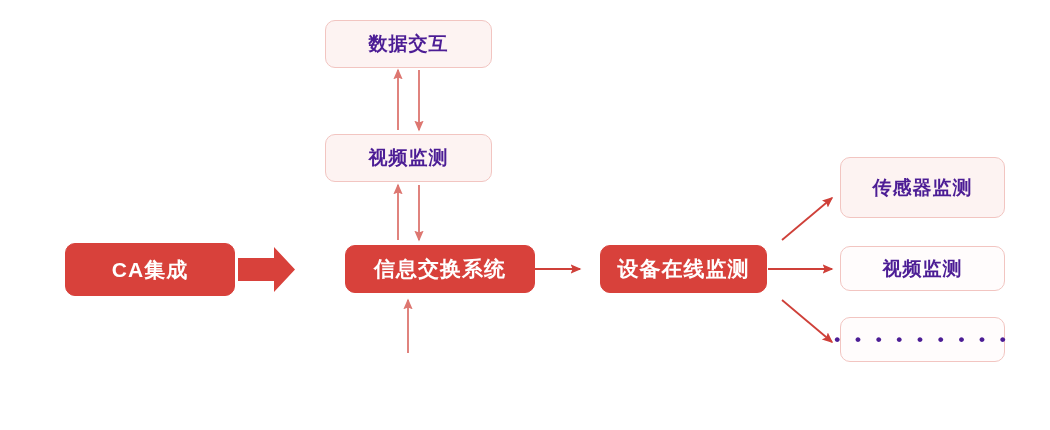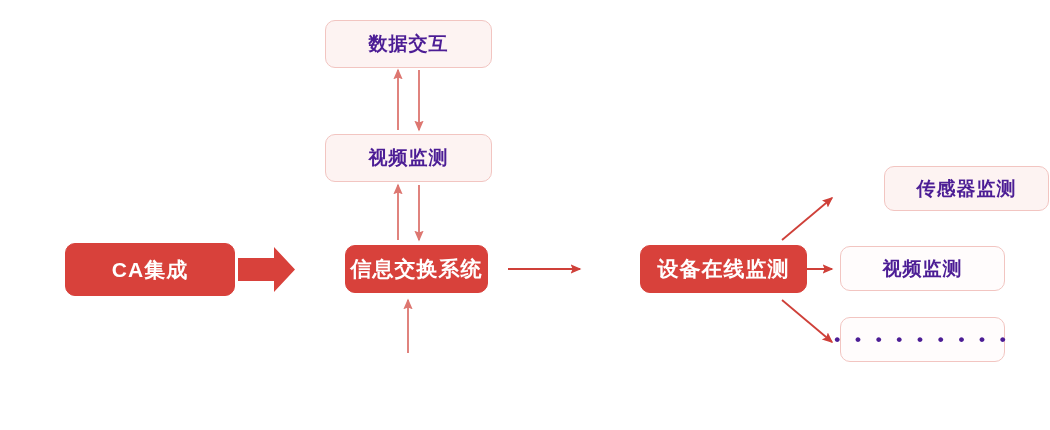--- a/index.html
+++ b/index.html
@@ -106,38 +106,38 @@
 
     <g>
       <line x1="782" y1="300" x2="832" y2="342" stroke="#cf4039" stroke-width="1.8" marker-end="url(#arrowhead)"></line>
     </g>
   </svg>
 
   <div class="node primary" style="left:45px; top:243px; width:170px; height:53px;">
     <span>CA集成</span>
   </div>
 
-  <div class="node primary" style="left:325px; top:245px; width:143px; height:48px;">
+  <div class="node primary" style="left:325px; top:245px; width:190px; height:48px;">
     <span>信息交换系统</span>
   </div>
 
-  <div class="node primary" style="left:620px; top:245px; width:167px; height:48px;">
+  <div class="node primary" style="left:580px; top:245px; width:167px; height:48px;">
     <span>设备在线监测</span>
   </div>
 
   <div class="node soft" style="left:325px; top:20px; width:167px; height:48px;">
     <span>数据交互</span>
   </div>
 
   <div class="node soft" style="left:325px; top:134px; width:167px; height:48px;">
     <span>视频监测</span>
   </div>
 
 
-  <div class="node soft" style="left:840px; top:166px; width:165px; height:45px;margin-left:44px;">
+  <div class="node soft" style="left:840px; top:157px; width:165px; height:61px;">
     <span>传感器监测</span>
   </div>
 
   <div class="node soft plain" style="left:840px; top:246px; width:165px; height:45px;">
     <span>视频监测</span>
   </div>
 
   <div class="node soft plain ellipsis-node" style="left:840px; top:317px; width:165px; height:45px;">
     <span>• • • • • • • • •</span>
   </div>

